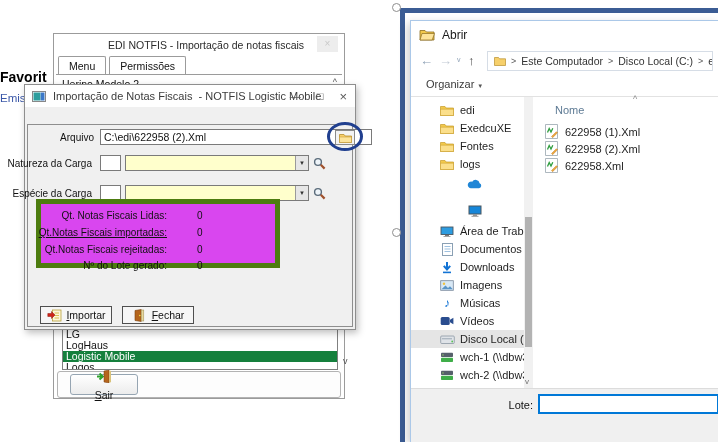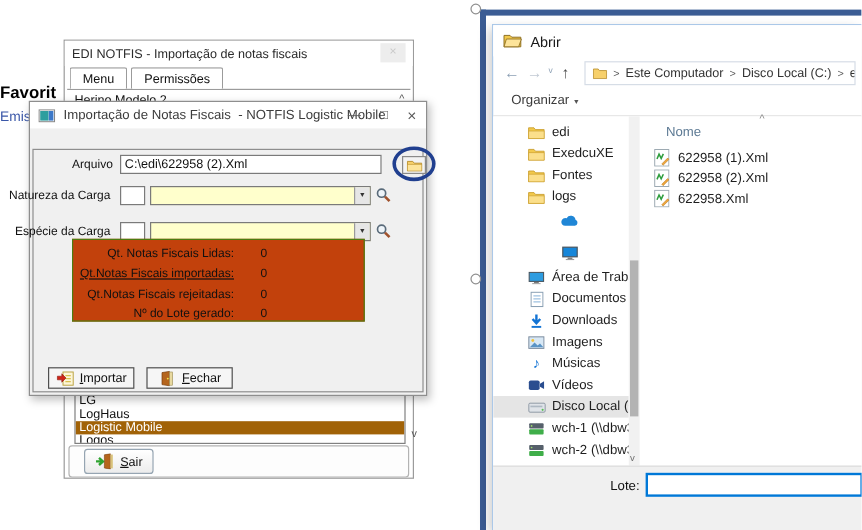--- a/index.html
+++ b/index.html
@@ -5,54 +5,54 @@
   * { margin:0; padding:0; box-sizing:border-box; font-family:"Liberation Sans", sans-serif; }
   html,body { width:718px; height:442px; }
   body { position:relative; background:#fff; overflow:hidden; }
 
   
   .fav-text { position:absolute; left:0; top:69px; font-size:14px; font-weight:bold; color:#000; z-index:0; white-space:pre; }
   .emiss-text { position:absolute; left:0; top:92px; font-size:11.5px; color:#3a57a8; z-index:0; white-space:pre; }
 
   
   .edi-win { position:absolute; left:53px; top:33px; width:292px; height:366px; background:#fff; border:1px solid #9b9b9b; z-index:1; }
-  .edi-titlebar { position:relative; height:21px; background:#fff; }
+  .edi-titlebar { position:relative; height:21px; background:#fff;margin-left:48px; }
   .edi-title { position:absolute; left:6px; top:5px; font-size:10.5px; color:#2b2b2b; white-space:pre; }
   .edi-close { position:absolute; right:6px; top:2px; width:21px; height:16px; background:#ededed; color:#c9c9c9; font-size:10px; line-height:16px; text-align:center; }
   .edi-tabs { position:absolute; top:22px; left:4px; display:flex; gap:3px; z-index:2; }
   .tab-classic { border:1px solid #9b9b9b; border-bottom:none; border-radius:2px 2px 0 0; background:#fff; font-size:10.5px; padding:3px 10px 2px; height:18px; color:#111; }
   .edi-panel { position:absolute; top:40px; left:2px; right:2px; bottom:2px; border-top:1px solid #9b9b9b; background:#fff; }
   .edi-listrow { position:absolute; top:1px; left:2px; right:2px; height:16px; font-size:10.5px; padding:2px 0 0 4px; color:#111; background:#fff; }
   .edi-scroll-up { position:absolute; right:5px; top:2px; font-size:9px; color:#555; }
   .sys-list { position:absolute; left:6px; top:253px; width:276px; height:42px; border:1px solid #808080; background:#fff; overflow:hidden; }
   .sys-item { height:11px; line-height:11px; font-size:10.5px; padding-left:3px; color:#111; white-space:pre; }
-  .sys-item.selected { background:#a16207; color:#fff; }
+  .sys-item.selected { background:#15803d; color:#fff; }
   .sys-scroll { position:absolute; left:287px; top:281px; font-size:9px; color:#555; }
   .sair-box { position:absolute; left:1px; top:296px; width:284px; height:27px; border:1px solid #b3b3b3; border-radius:3px; background:#fdfdfd; }
-  .sair-btn { position:absolute; left:12px; top:2px; width:58px; height:21px; border:1px solid #96a5b2; border-radius:3px; background:linear-gradient(#ffffff,#ececec); display:flex; align-items:center; justify-content:center; gap:5px; font-size:10.5px; color:#111; }
+  .sair-btn { position:absolute; left:12px; top:2px; width:68px; height:21px; border:1px solid #96a5b2; border-radius:3px; background:linear-gradient(#ffffff,#ececec); display:flex; align-items:center; justify-content:center; gap:5px; font-size:10.5px; color:#111;flex-direction:column; }
 
   
   .imp-win { position:absolute; left:24px; top:84px; width:332px; height:246px; background:#f0f0f0; border:1px solid #8e8e8e; box-shadow:2px 3px 7px rgba(0,0,0,0.25); z-index:3; }
   .imp-titlebar { position:relative; height:22px; background:#fff; display:flex; align-items:center; padding-left:6px; gap:6px; }
   .imp-title { font-size:11px; color:#3c3c3c; white-space:pre; }
   .imp-controls { position:absolute; right:8px; top:0; height:22px; display:flex; gap:16px; align-items:center; color:#5a5a5a; }
   .imp-controls span { font-size:11px; }
   .imp-tabs { position:absolute; top:22px; left:5px; display:flex; z-index:2; }
   .imp-tab { border:1px solid #8e8e8e; border-bottom:none; border-radius:2px 2px 0 0; background:#f0f0f0; font-size:10.5px; color:#111; padding:2px 8px; height:16px; margin-top:2px; }
   .imp-tab.active { height:18px; margin-top:0; padding-top:3px; position:relative; z-index:3; box-shadow:0 1px 0 #f0f0f0; }
   .imp-panel { position:absolute; top:39px; left:2px; right:2px; bottom:2px; border:1px solid #8e8e8e; background:#f0f0f0; }
   .r-label { position:absolute; font-size:10px; color:#111; white-space:nowrap; }
   .fld { position:absolute; border:1px solid #7a7a7a; background:#fff; font-size:10.5px; color:#111; padding:0 3px; }
   input.fld { outline:none; }
   .fld-yellow { position:absolute; border:1px solid #7a7a7a; background:#ffffcc; }
   .dd-btn { position:absolute; right:0; top:0; width:13px; height:100%; background:#e6e6e6; border-left:1px solid #9a9a9a; font-size:6px; line-height:14px; text-align:center; color:#333; }
   .folder-btn { position:absolute; left:307px; top:5px; width:20px; height:15px; border:1px solid #8a8a8a; background:#f3f3f3; display:flex; align-items:center; justify-content:center; }
   .circle-note { position:absolute; left:299px; top:-3px; width:36px; height:29px; border:3px solid #203f8f; border-radius:50%; z-index:4; }
   .mag { position:absolute; }
-  .stats-box { position:absolute; left:32px; top:74px; width:244px; height:69px; border:1px solid #4d7c0f; background:#c2410c; }
+  .stats-box { position:absolute; left:8px; top:74px; width:244px; height:69px; border:5px solid #4d7c0f; background:#d946ef; }
   .stat-label { position:absolute; right:108px; font-size:10px; color:#111; white-space:nowrap; }
   .stat-value { position:absolute; left:156px; font-size:10px; color:#111; }
   .imp-btn { position:absolute; width:72px; height:18px; top:181px; background:#f6f6f6; border:1px solid #4f4f4f; display:flex; align-items:center; justify-content:center; gap:4px; font-size:10.5px; color:#111; }
   .btn-label { display:block; }
   .btn-label::first-letter { text-decoration:underline; }
 
   
   .sel-top { position:absolute; left:400px; top:8px; width:318px; height:5px; background:#3b5c94; z-index:2; }
   .sel-left { position:absolute; left:400px; top:8px; width:5px; height:434px; background:#3b5c94; z-index:2; }
   .sel-handle { position:absolute; width:9px; height:9px; border-radius:50%; background:#fff; border:1px solid #8e8e8e; z-index:4; }
@@ -143,21 +143,21 @@
     </span>
     <span class="imp-title">Importação de Notas Fiscais  - NOTFIS Logistic Mobile</span>
     <span class="imp-controls">
       <span>—</span>
       <span>□</span>
       <span style="font-size:13px">×</span>
     </span>
   </div>
   <div class="imp-panel">
     <span class="r-label" style="right:258px; top:7px;">Arquivo</span>
-    <input class="fld" style="left: 72px; top: 4px; width: 218px; height: 16px;" readonly="" value="C:\edi\622958 (2).Xml">
+    <input class="fld" style="left: 72px; top: 4px; width: 272px; height: 16px;" readonly="" value="C:\edi\622958 (2).Xml">
     <span class="folder-btn">
       <svg width="13" height="10" viewBox="0 0 13 10">
           <path d="M0.5 1.5 H5 L6.2 3 H12.5 V9.5 H0.5 Z" fill="#f7d06b" stroke="#b98f2e" stroke-width="0.8"></path>
           <path d="M0.5 4 H12.5 V9.5 H0.5 Z" fill="#fde49a" stroke="#b98f2e" stroke-width="0.5"></path>
         </svg>
     </span>
     <span class="circle-note"></span>
 
     <span class="r-label" style="right:260px; top:33px;">Natureza da Carga</span>
     <input class="fld" style="left: 72px; top: 30px; width: 21px; height: 16px;" readonly="" value="">

